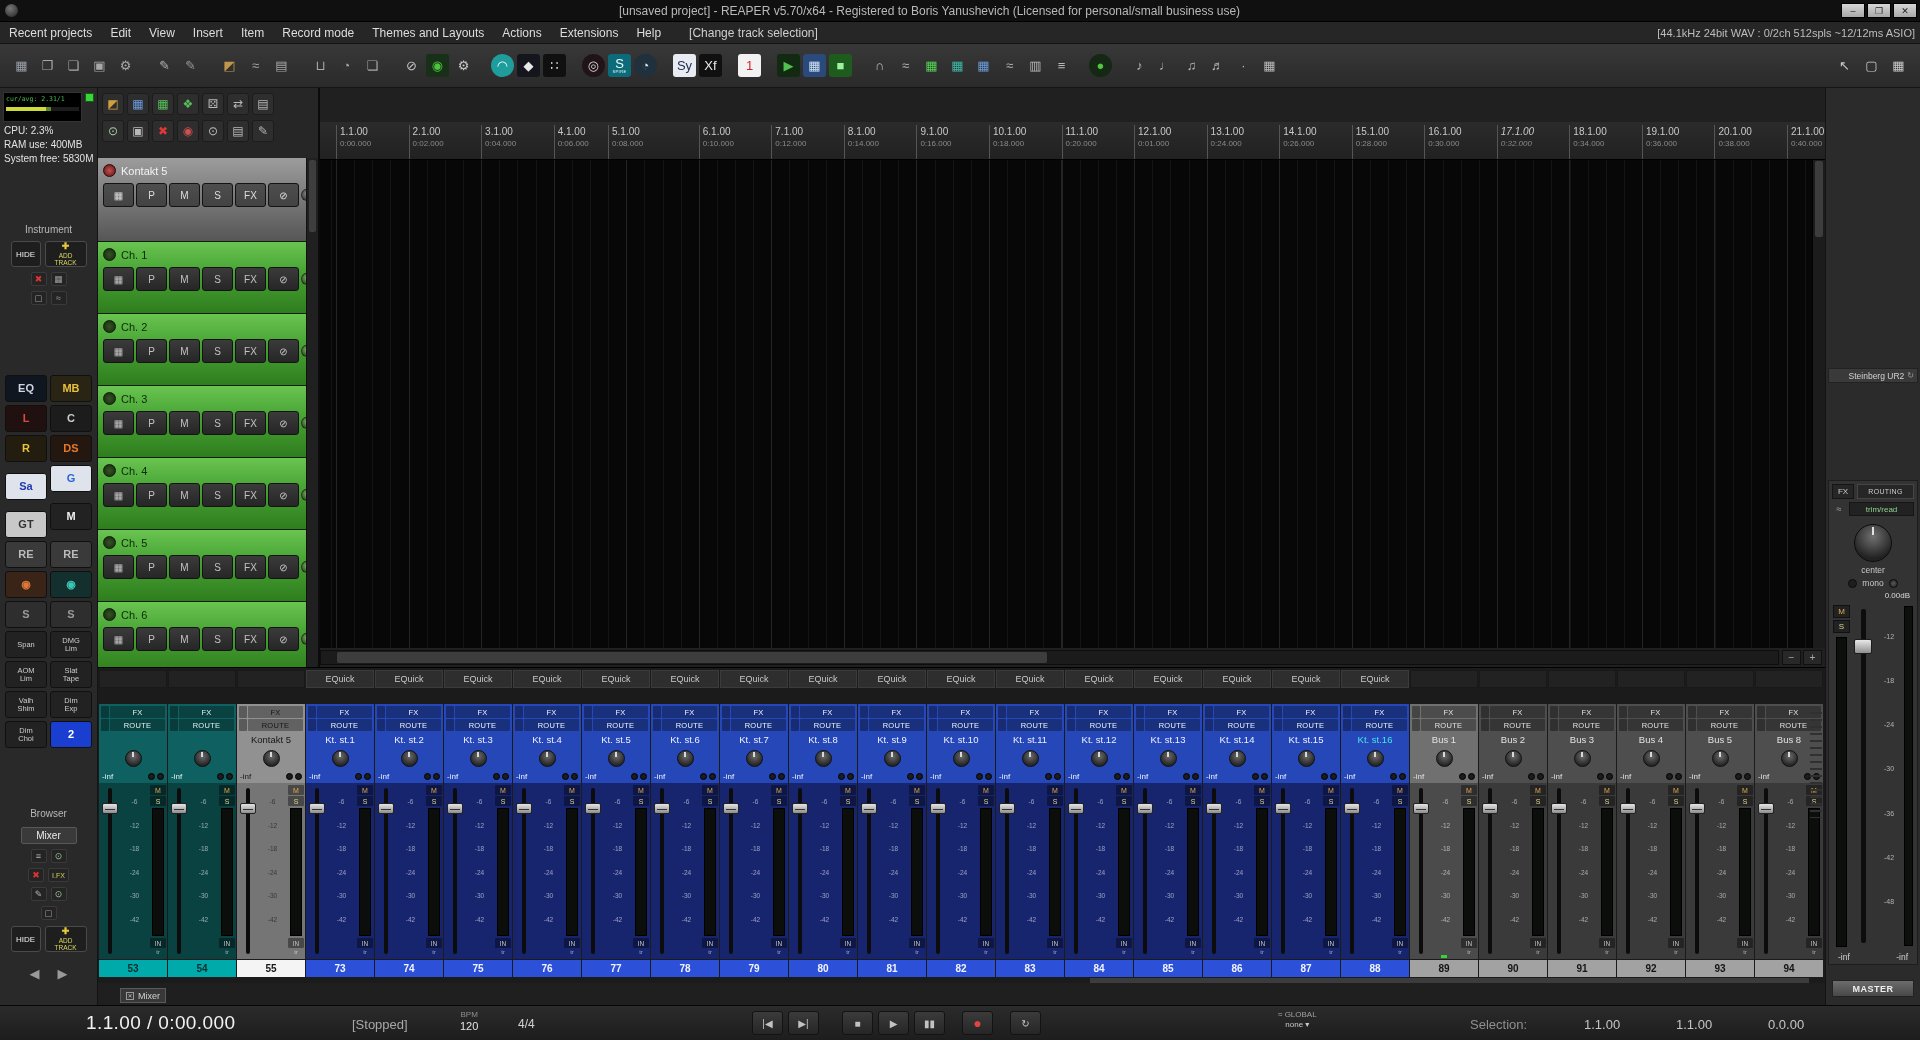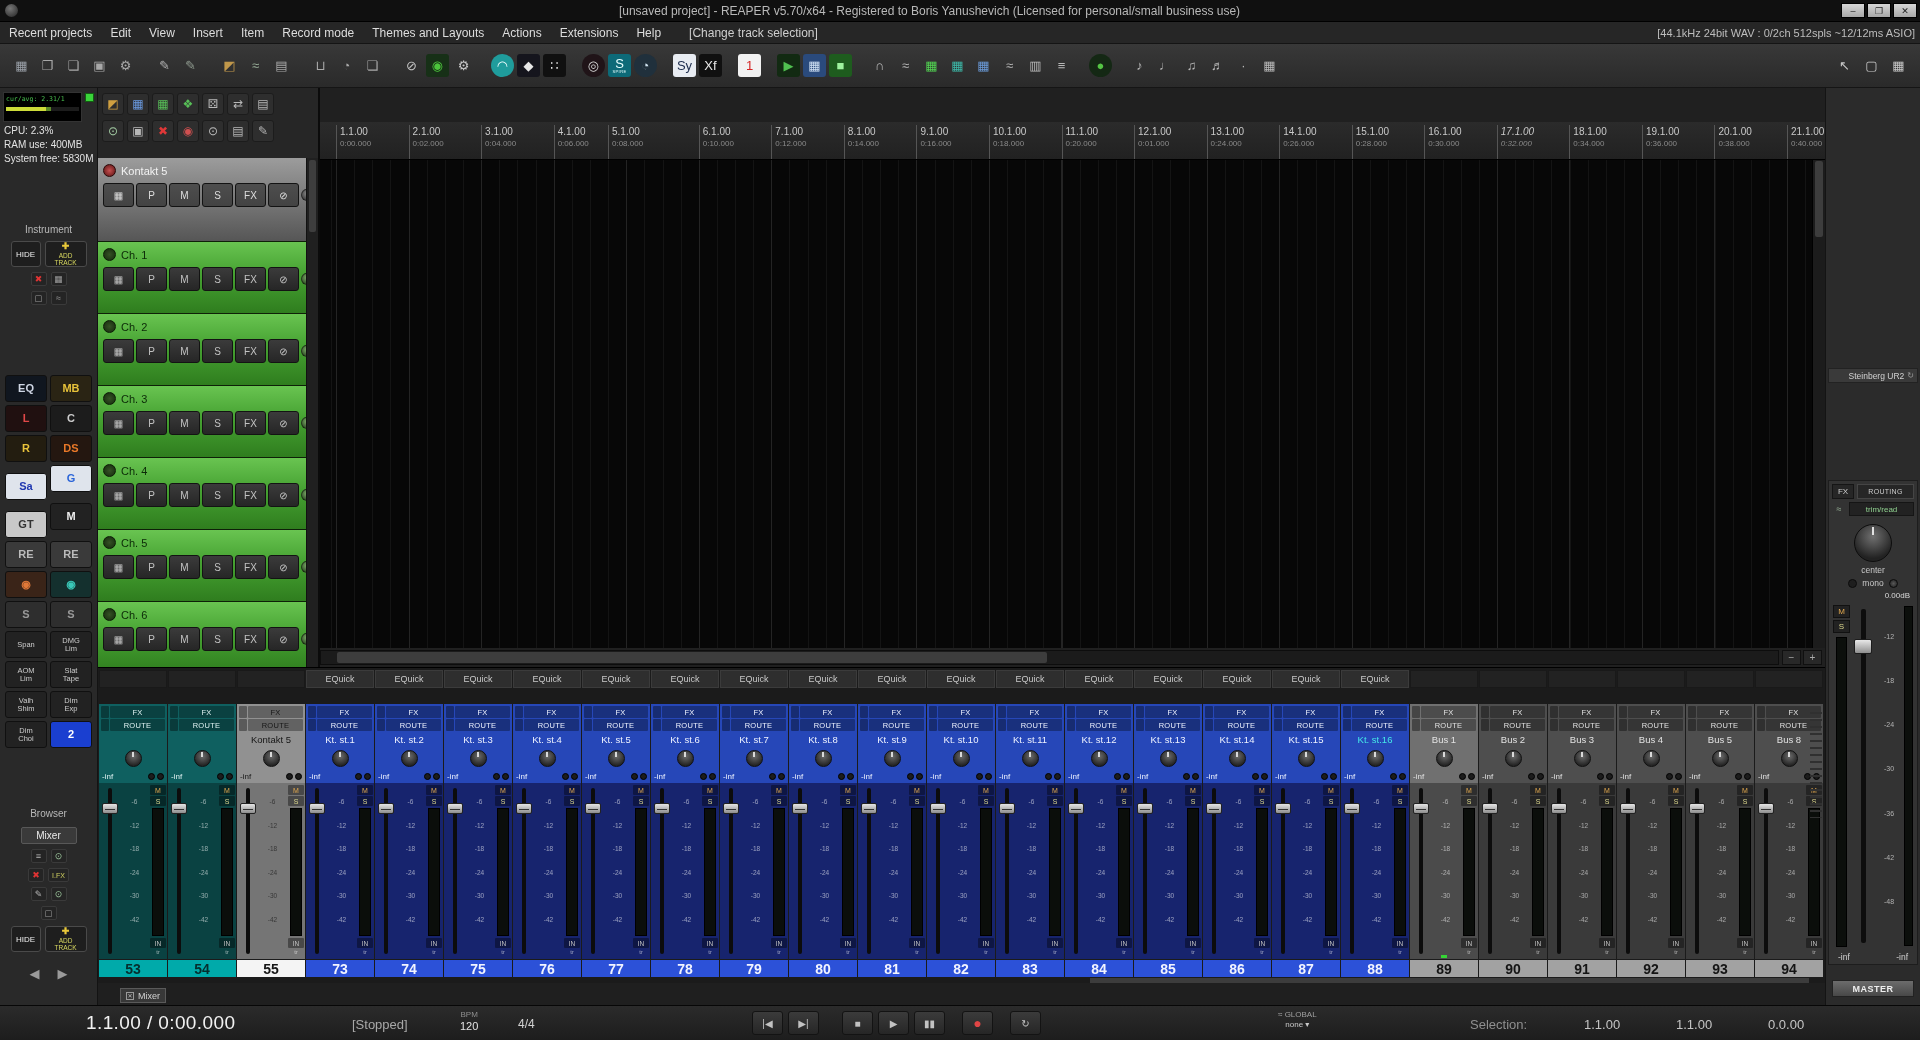--- a/index.html
+++ b/index.html
@@ -125,21 +125,21 @@
   .fd-cap:after{content:"";position:absolute;left:2px;right:2px;top:50%;height:1px;background:#333;}
   .fscale{flex:1;display:flex;flex-direction:column;justify-content:space-between;padding:14px 0 34px;text-align:center;font-size:6.5px;color:rgba(255,255,255,.55);line-height:1;}
   .c-gray .fscale{color:rgba(0,0,0,.55);}
   .rcol{width:16px;display:flex;flex-direction:column;gap:1px;}
   .ms{height:10px;background:rgba(0,0,0,.38);font-size:7px;display:flex;align-items:center;justify-content:center;border-radius:1px;}
   .ms.m{color:#e2a84e;}
   .ms.s{color:#ded98e;}
   .meter{flex:1;margin:1px 2px;background:#0b0e0b;border:1px solid #000;}
   .inbtn{height:10px;background:rgba(0,0,0,.38);color:#c2c2c2;font-size:6.5px;display:flex;align-items:center;justify-content:center;border-radius:1px;}
   .trlbl{height:8px;font-size:6px;color:rgba(255,255,255,.55);text-align:center;}
-  .cnum{height:17px;margin-top:1px;background:var(--nbg);color:var(--nfg);font-weight:bold;font-size:14px;display:flex;align-items:center;justify-content:center;position:relative;}
+  .cnum{height:17px;margin-top:1px;background:var(--nbg);color:var(--nfg);font-weight:bold;font-size:10px;display:flex;align-items:center;justify-content:center;position:relative;}
   .cind{position:absolute;top:-5px;left:50%;margin-left:-3px;width:6px;height:3px;background:#35d435;}
   .mx-scroll{position:absolute;left:992px;right:16px;bottom:0;height:5px;background:#101010;}
   .mx-thumb{position:absolute;inset:0;background:#3c3c3c;}
 
   
   #rightpanel{position:absolute;left:1825px;top:88px;width:95px;bottom:35px;background:#2b2b2b;border-left:1px solid #141414;}
   .device{position:absolute;top:280px;left:2px;right:2px;height:15px;background:#3a3a3a;border:1px solid #222;display:flex;align-items:center;justify-content:flex-end;gap:3px;font-size:8.5px;color:#d2d2d2;padding:0 3px;white-space:nowrap;}
   .dev-ic{font-size:8px;color:#9a9a9a;}
   .master{position:absolute;top:392px;left:2px;right:2px;bottom:40px;background:#333;border:1px solid #1d1d1d;display:flex;flex-direction:column;padding:3px 3px 2px;gap:3px;}
   .m-row{display:flex;gap:3px;align-items:center;}

